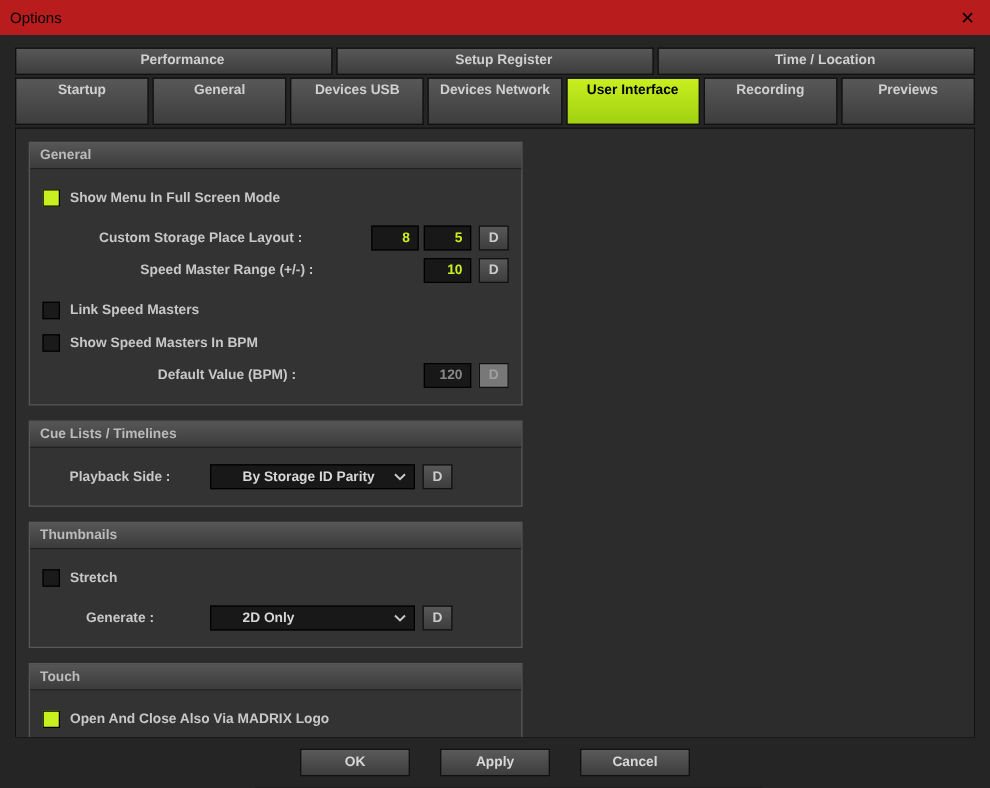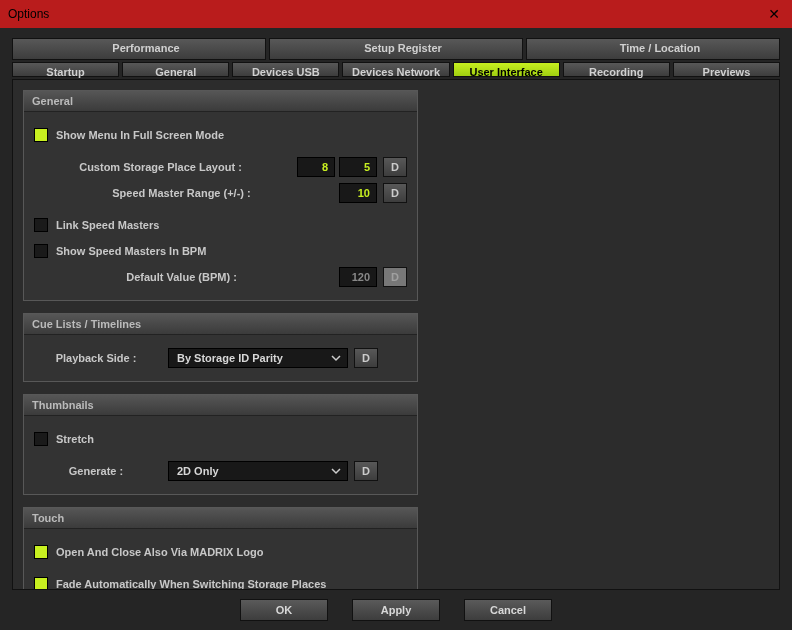--- a/index.html
+++ b/index.html
@@ -43,21 +43,21 @@
     background: linear-gradient(to bottom, #585858, #3d3d3d);
     border: 1px solid #111;
     text-align: center;
     padding: 3px 6px;
     color: #d0d0d0;
     font-weight: bold;
     font-size: 11px;
     cursor: pointer;
   }
   .tab-top { height: 22px; padding-left: 20px; }
-  .tab-bot { height: 15px; font-size: 11px; }
+  .tab-bot { height: 38px; font-size: 11px; }
   .tab-active {
     background: linear-gradient(to bottom, #c8f020, #a0d010);
     color: #000;
   }
   .body-panel {
     flex: 1;
     background: #2c2c2c;
     border: 1px solid #111;
     margin: 2px 0 0 0;
     padding: 10px;
@@ -130,28 +130,28 @@
     color:#ccc;
     font-weight:bold;
     font-size:11px;
     margin-left:6px;
     cursor:pointer;
     text-align:center;
     line-height:18px;
   }
   .d-btn.disabled { background:#787878; color:#a0a0a0;}
   .select-box {
-    width:180px;height:20px;
+    width:164px;height:20px;
     background:#181818;
     border:1px solid #000;
     color:#d8d8d8;
     display:flex;
     align-items:center;
     justify-content:space-between;
-    padding:0 4px 0 8px;
+    padding:0 4px 0 25px;
     margin-left:4px;
     font-size:11px;
     font-weight:bold;
     cursor:pointer;
   }
   .chev {
     width:14px;height:14px;
     display:flex;align-items:center;justify-content:center;
   }
   .chev svg{display:block;}

